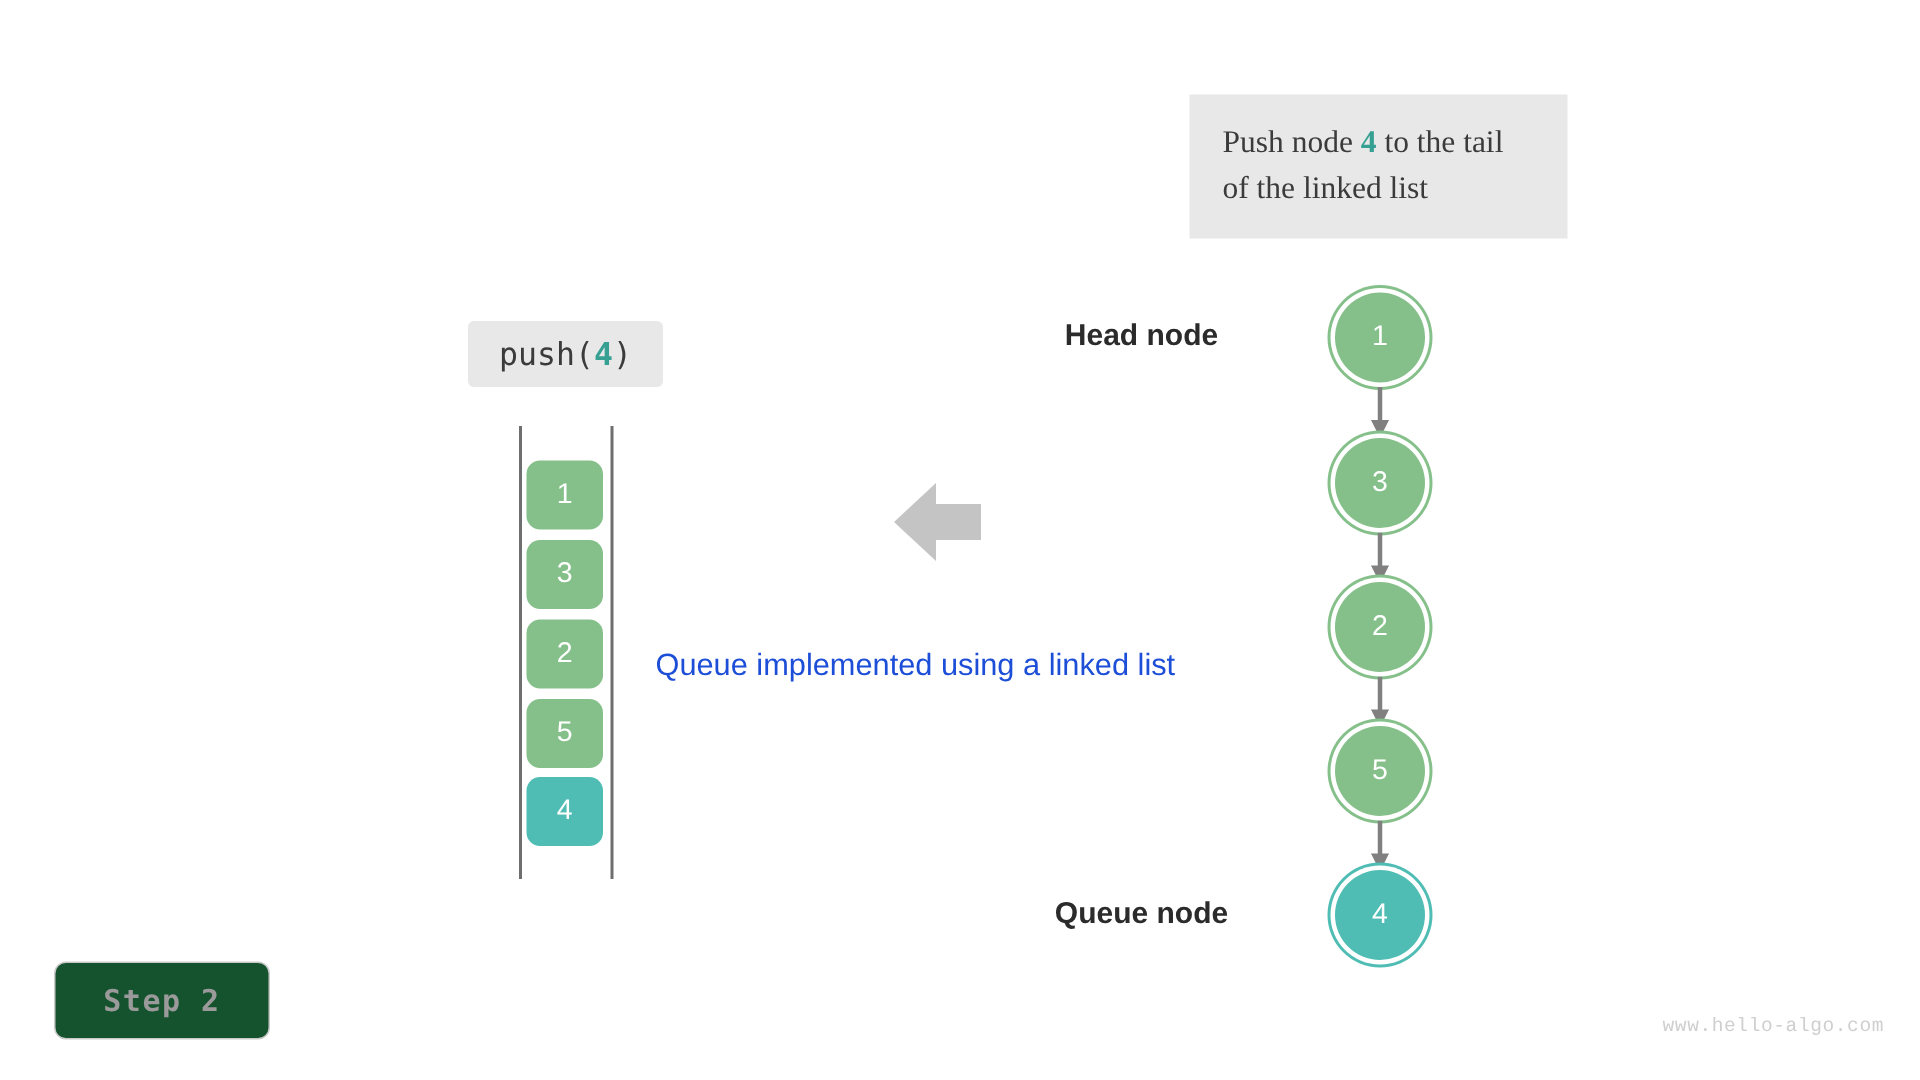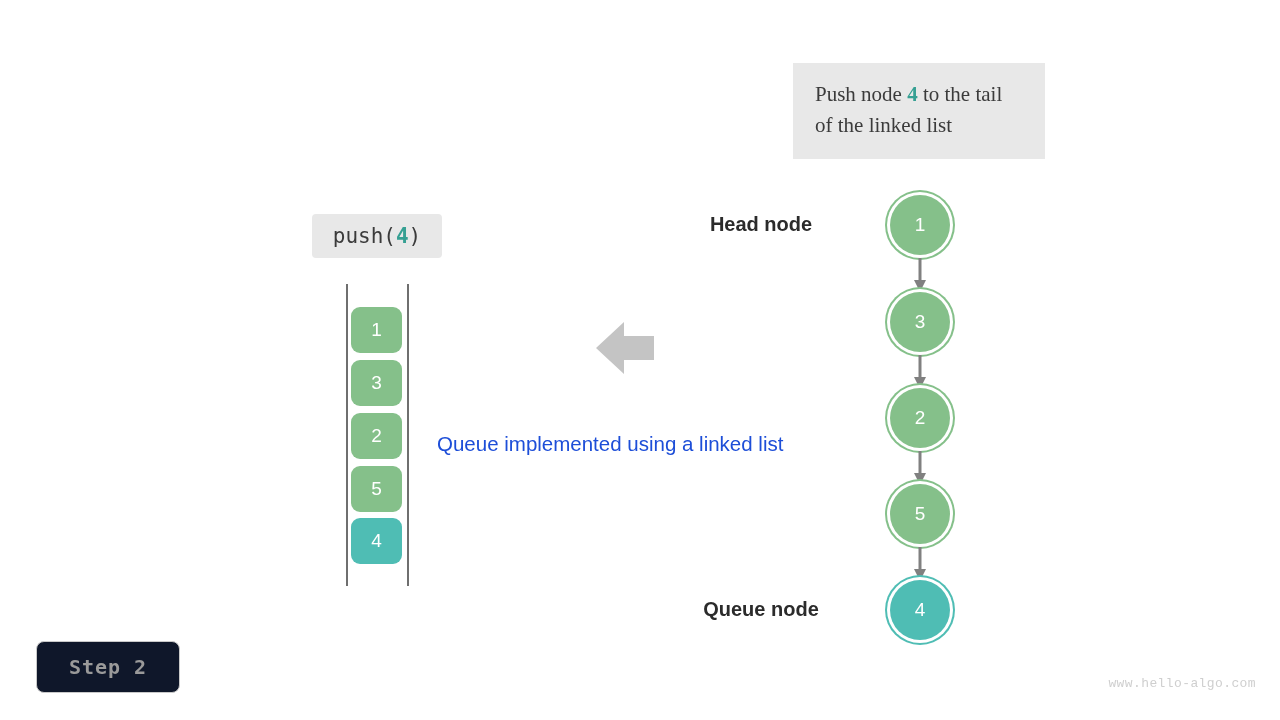--- a/index.html
+++ b/index.html
@@ -167,21 +167,21 @@
   
   .step-badge {
     position: absolute;
     left: 36px;
     top: 641px;
     width: 144px;
     height: 52px;
     box-sizing: border-box;
     border: 1.5px solid #c9c9c9;
     border-radius: 8px;
-    background: #0f172a;
+    background: #14532d;
     display: flex;
     align-items: center;
     justify-content: center;
     font-family: "DejaVu Sans Mono", "Liberation Mono", monospace;
     font-size: 20px;
     font-weight: bold;
     color: #9a9a9a;
     letter-spacing: 1px;
   }
 

